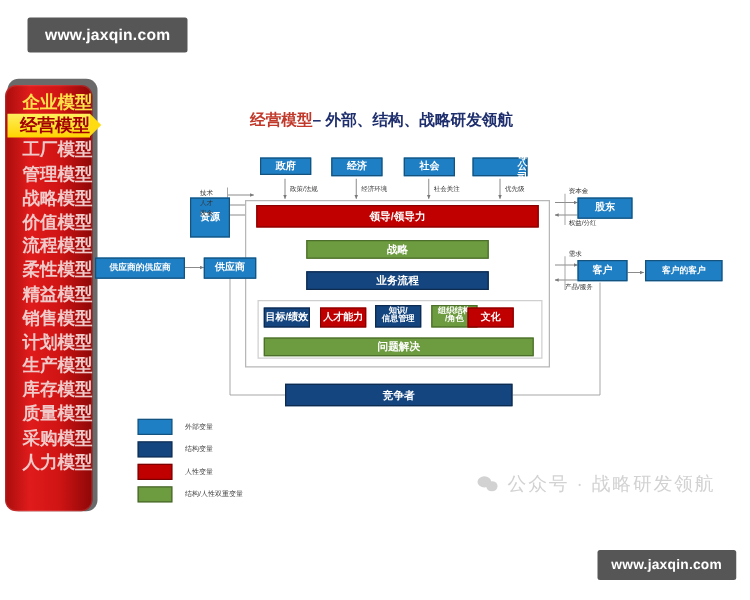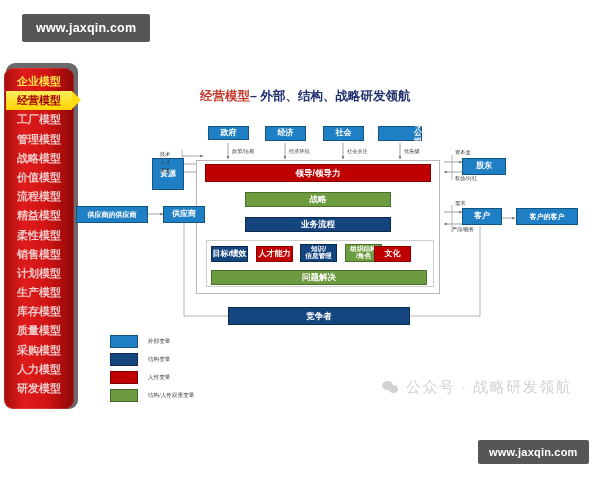--- a/index.html
+++ b/index.html
@@ -49,22 +49,22 @@
   #sidebar{
     position:absolute;left:4px;top:68px;width:70px;height:341px;
     background:linear-gradient(to right,#a80d0d 0%,#e01b1b 28%,#d01414 62%,#8e0707 100%);
     border-radius:9px;
     box-shadow:inset 0 0 0 1px rgba(255,255,255,.12);
     padding-top:4px;
     box-sizing:border-box;
   }
   .side-item{
     height:19.2px;line-height:19.2px;
-    text-align:center;
-    font-size:11px;
+    text-align:right;
+    font-size:14px;
     font-weight:bold;
     color:#f0c9c9;
     white-space:nowrap;
     position:relative;
   }
   .side-item.head{color:#ffe14a;}
   .side-item.active{
     background:linear-gradient(to bottom,#ffef5c,#ffd400);
     color:#a30000;
     margin:0 2px;
@@ -134,30 +134,29 @@
   <div class="side-item head">企业模型</div>
   <div class="side-item active">
     <span>经营模型</span>
     <span class="tip"></span>
   </div>
   <div class="side-item">工厂模型</div>
   <div class="side-item">管理模型</div>
   <div class="side-item">战略模型</div>
   <div class="side-item">价值模型</div>
   <div class="side-item">流程模型</div>
+  <div class="side-item">柔性模型</div>
   <div class="side-item">精益模型</div>
-  <div class="side-item">柔性模型</div>
   <div class="side-item">销售模型</div>
   <div class="side-item">计划模型</div>
   <div class="side-item">生产模型</div>
   <div class="side-item">库存模型</div>
   <div class="side-item">质量模型</div>
   <div class="side-item">采购模型</div>
   <div class="side-item">人力模型</div>
-  <div class="side-item">研发模型</div>
 </div>
 
 <div id="title">
   <span class="t-red">经营模型</span><span class="t-blue">– 外部、结构、战略研发领航</span>
 </div>
 
 <svg id="svg-layer">
   <defs>
     <marker id="ah" markerWidth="5" markerHeight="5" refX="4.2" refY="2" orient="auto">
       <path d="M0,0 L4.5,2 L0,4 z" fill="#7a7a7a"></path>

